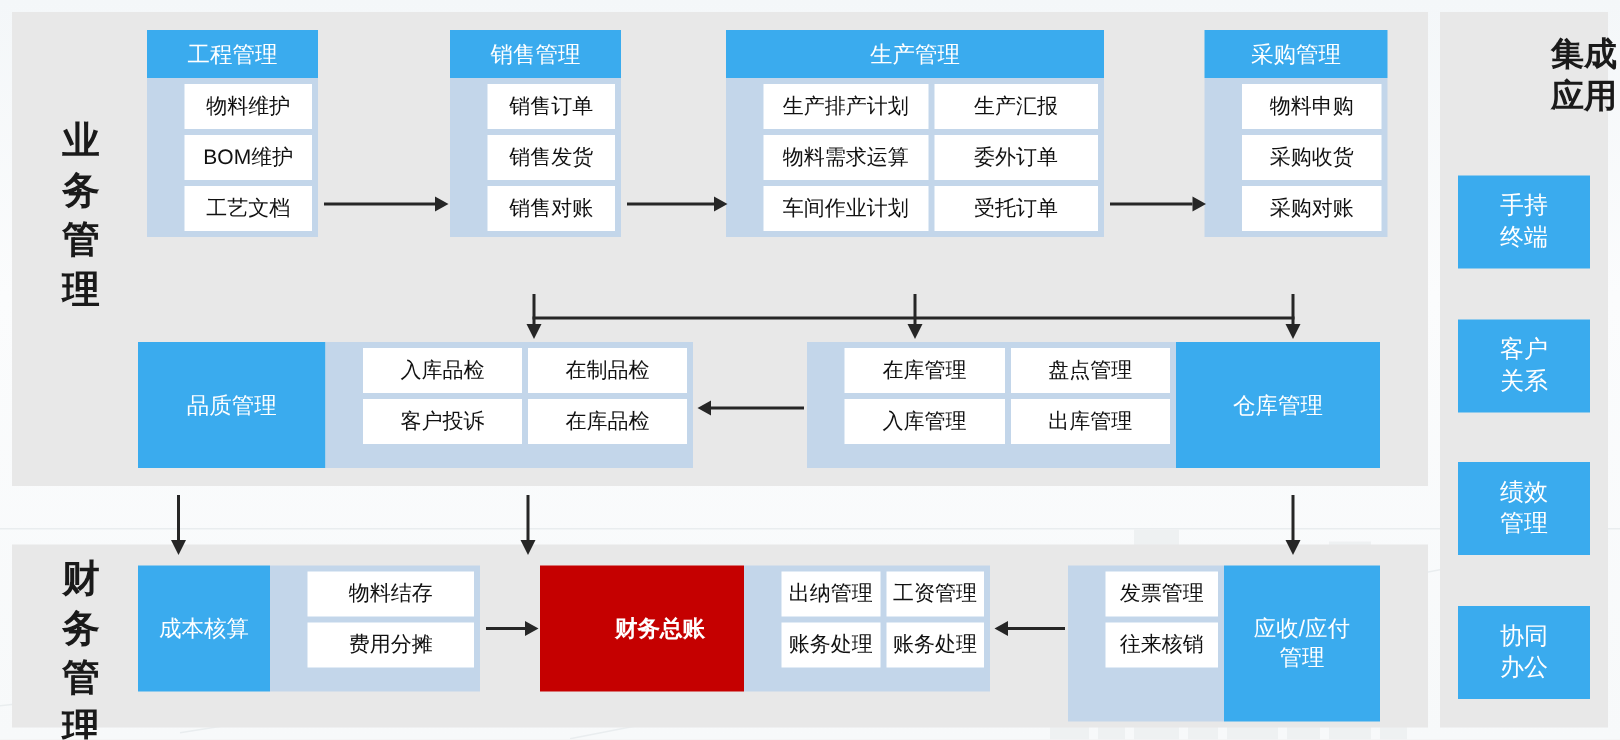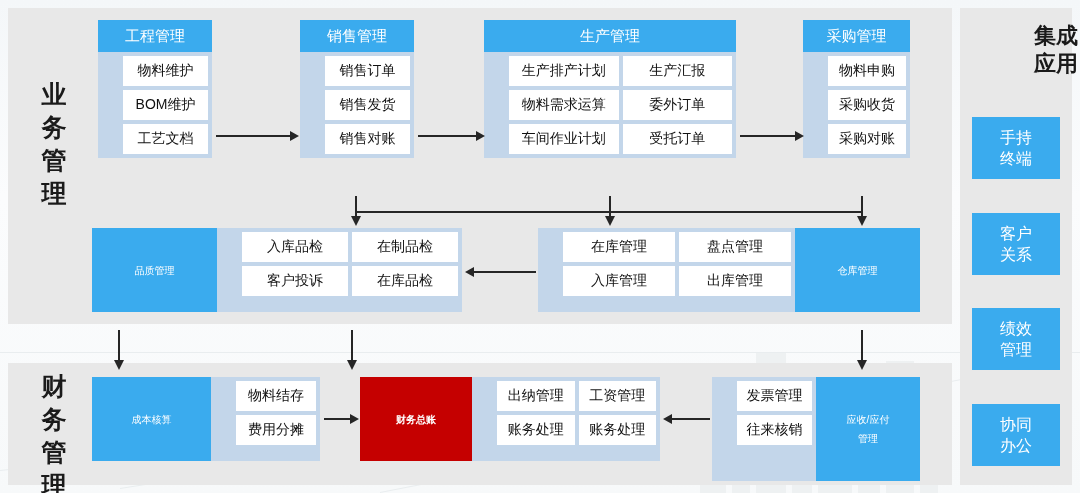--- a/index.html
+++ b/index.html
@@ -60,25 +60,25 @@
   .cell{
     background:#ffffff;color:#111111;
     font-size:14px;
     display:flex;align-items:center;justify-content:center;
     height:30px;flex:1;white-space:nowrap;
   }
 
   
   .sidecard{position:absolute;z-index:4;display:flex;}
   .side-head{
-    background:#3aabee;color:#ffffff;font-size:10px;
+    background:#3aabee;color:#ffffff;font-size:15px;
     display:flex;align-items:center;justify-content:center;
     text-align:center;line-height:19px;
   }
-  .side-head.red{background:#c50000;font-weight:700;}
+  .side-head.red{background:#c50000;font-weight:700;padding-left:24px;}
   .side-body{
     background:#c3d6ea;padding:4px;
     display:flex;flex-direction:column;gap:4px;flex:1;
   }
 
   
   .int-btn{
     position:absolute;z-index:6;left:972px;width:88px;height:62px;
     background:#3aabee;color:#ffffff;font-size:16px;line-height:21px;
     display:flex;align-items:center;justify-content:center;text-align:center;
@@ -175,21 +175,21 @@
       <div class="cell">物料需求运算</div>
       <div class="cell">委外订单</div>
     </div>
     <div class="card-row">
       <div class="cell">车间作业计划</div>
       <div class="cell">受托订单</div>
     </div>
   </div>
 </div>
 
-<div class="card" style="left:803px;top:20px;width:107px;">
+<div class="card" style="left:803px;top:20px;width:122px;">
   <div class="card-head">采购管理</div>
   <div class="card-body">
     <div class="card-row">
       <div class="cell">物料申购</div>
     </div>
     <div class="card-row">
       <div class="cell">采购收货</div>
     </div>
     <div class="card-row">
       <div class="cell">采购对账</div>
@@ -215,25 +215,25 @@
   <div class="side-body">
     <div class="card-row">
       <div class="cell">在库管理</div>
       <div class="cell">盘点管理</div>
     </div>
     <div class="card-row">
       <div class="cell">入库管理</div>
       <div class="cell">出库管理</div>
     </div>
   </div>
-  <div class="side-head" style="width:125px;">仓库管理</div>
+  <div class="side-head" style="width:136px;">仓库管理</div>
 </div>
 
 <div class="sidecard" style="left:92px;top:377px;width:228px;height:84px;">
-  <div class="side-head" style="width:119px;">成本核算</div>
+  <div class="side-head" style="width:88px;">成本核算</div>
   <div class="side-body">
     <div class="card-row">
       <div class="cell">物料结存</div>
     </div>
     <div class="card-row">
       <div class="cell">费用分摊</div>
     </div>
   </div>
 </div>
 

